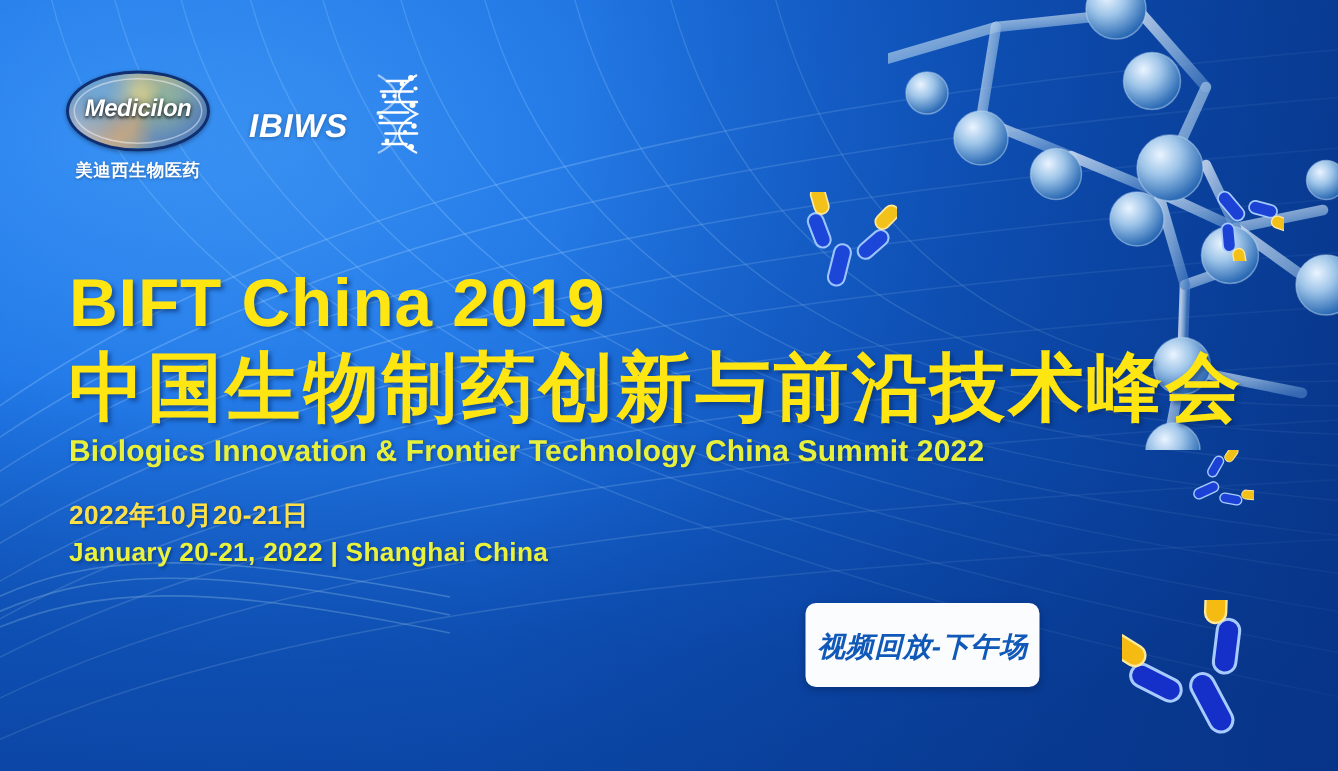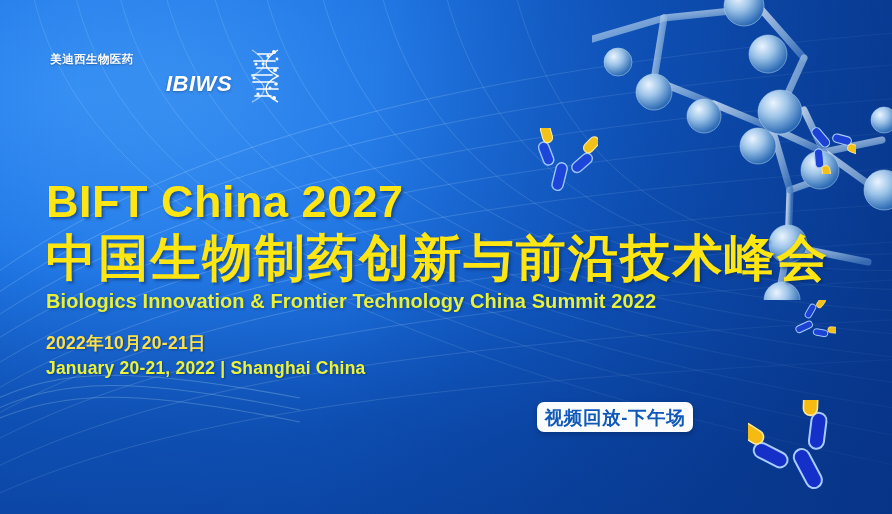--- a/index.html
+++ b/index.html
@@ -220,28 +220,29 @@
     letter-spacing: 0.2px;
     text-shadow: 1px 1px 2px rgba(4,40,100,0.5);
   }
 
   
   .replay-btn {
     position: absolute;
     left: 537px;
     top: 402px;
     width: 156px;
-    height: 30px;
+    height: 56px;
     background: #fbfcfe;
     border-radius: 7px;
     box-shadow: 0 2px 5px rgba(0,20,60,0.35);
     display: flex;
     align-items: center;
     justify-content: center;
     cursor: pointer;
+    font-style: italic;
   }
   .replay-btn-label {
     font-size: 18.5px;
     font-weight: bold;
     color: #1159b8;
     letter-spacing: 0.6px;
   }
 
   
   .molecule-svg {
@@ -398,20 +399,24 @@
       <rect x="69" y="28" width="14" height="32" rx="7" fill="#1b42d4" stroke="#a8cbff" stroke-width="2" transform="rotate(35 76 44)"></rect>
       <rect x="11" y="4" width="13" height="24" rx="6.5" fill="#f3c018" stroke="#ffe89a" stroke-width="1.5" transform="rotate(-30 17 16)"></rect>
       <rect x="76" y="4" width="13" height="24" rx="6.5" fill="#f3c018" stroke="#ffe89a" stroke-width="1.5" transform="rotate(30 82 16)"></rect>
     </g>
   </svg>
 
   <div class="logo-row">
 
 
     <div class="medicilon">
+      <div class="med-oval">
+        <div class="med-oval-inner-ring"></div>
+        <div class="med-word">Medicilon</div>
+      </div>
       <div class="med-cn">美迪西生物医药</div>
     </div>
 
     <div class="ibiws">
       <div class="ibiws-word">IBIWS</div>
       <svg class="ibiws-dna" viewBox="0 0 34 56">
         <g fill="#ffffff">
           <circle cx="26" cy="4" r="2"></circle>
             <circle cx="20" cy="8" r="1.6"></circle>
           <circle cx="29" cy="11" r="1.4"></circle>
@@ -436,21 +441,21 @@
         <g stroke="#ffffff" stroke-width="1.4" fill="none" opacity="0.95">
           <path d="M30 2 C14 12, 14 20, 30 28 C14 36, 14 46, 30 54"></path>
           <path d="M4 2 C20 12, 20 20, 4 28 C20 36, 20 46, 4 54" opacity="0.55"></path>
         </g>
       </svg>
     </div>
 
   </div>
 
   <div class="headline-block">
-    <div class="title-en-big">BIFT China 2027</div>
+    <div class="title-en-big">BIFT China 2019</div>
     <div class="title-cn">中国生物制药创新与前沿技术峰会</div>
     <div class="title-en-sub">Biologics Innovation &amp; Frontier Technology China Summit 2022</div>
     <div class="date-block">
       <div class="date-cn">2022年10月20-21日</div>
       <div class="date-en">January 20-21, 2022 | Shanghai China</div>
     </div>
   </div>
 
   <div class="replay-btn">
     <span class="replay-btn-label">视频回放-下午场</span>

